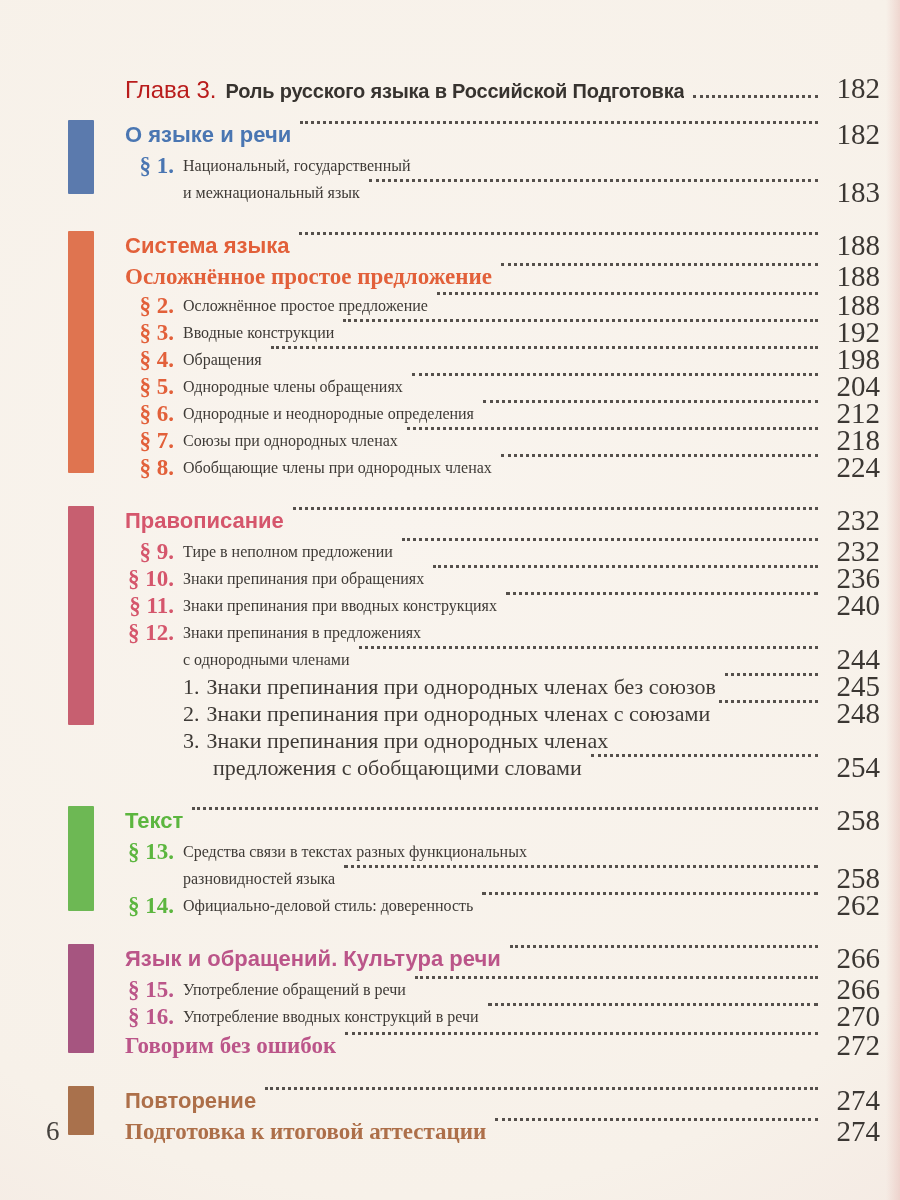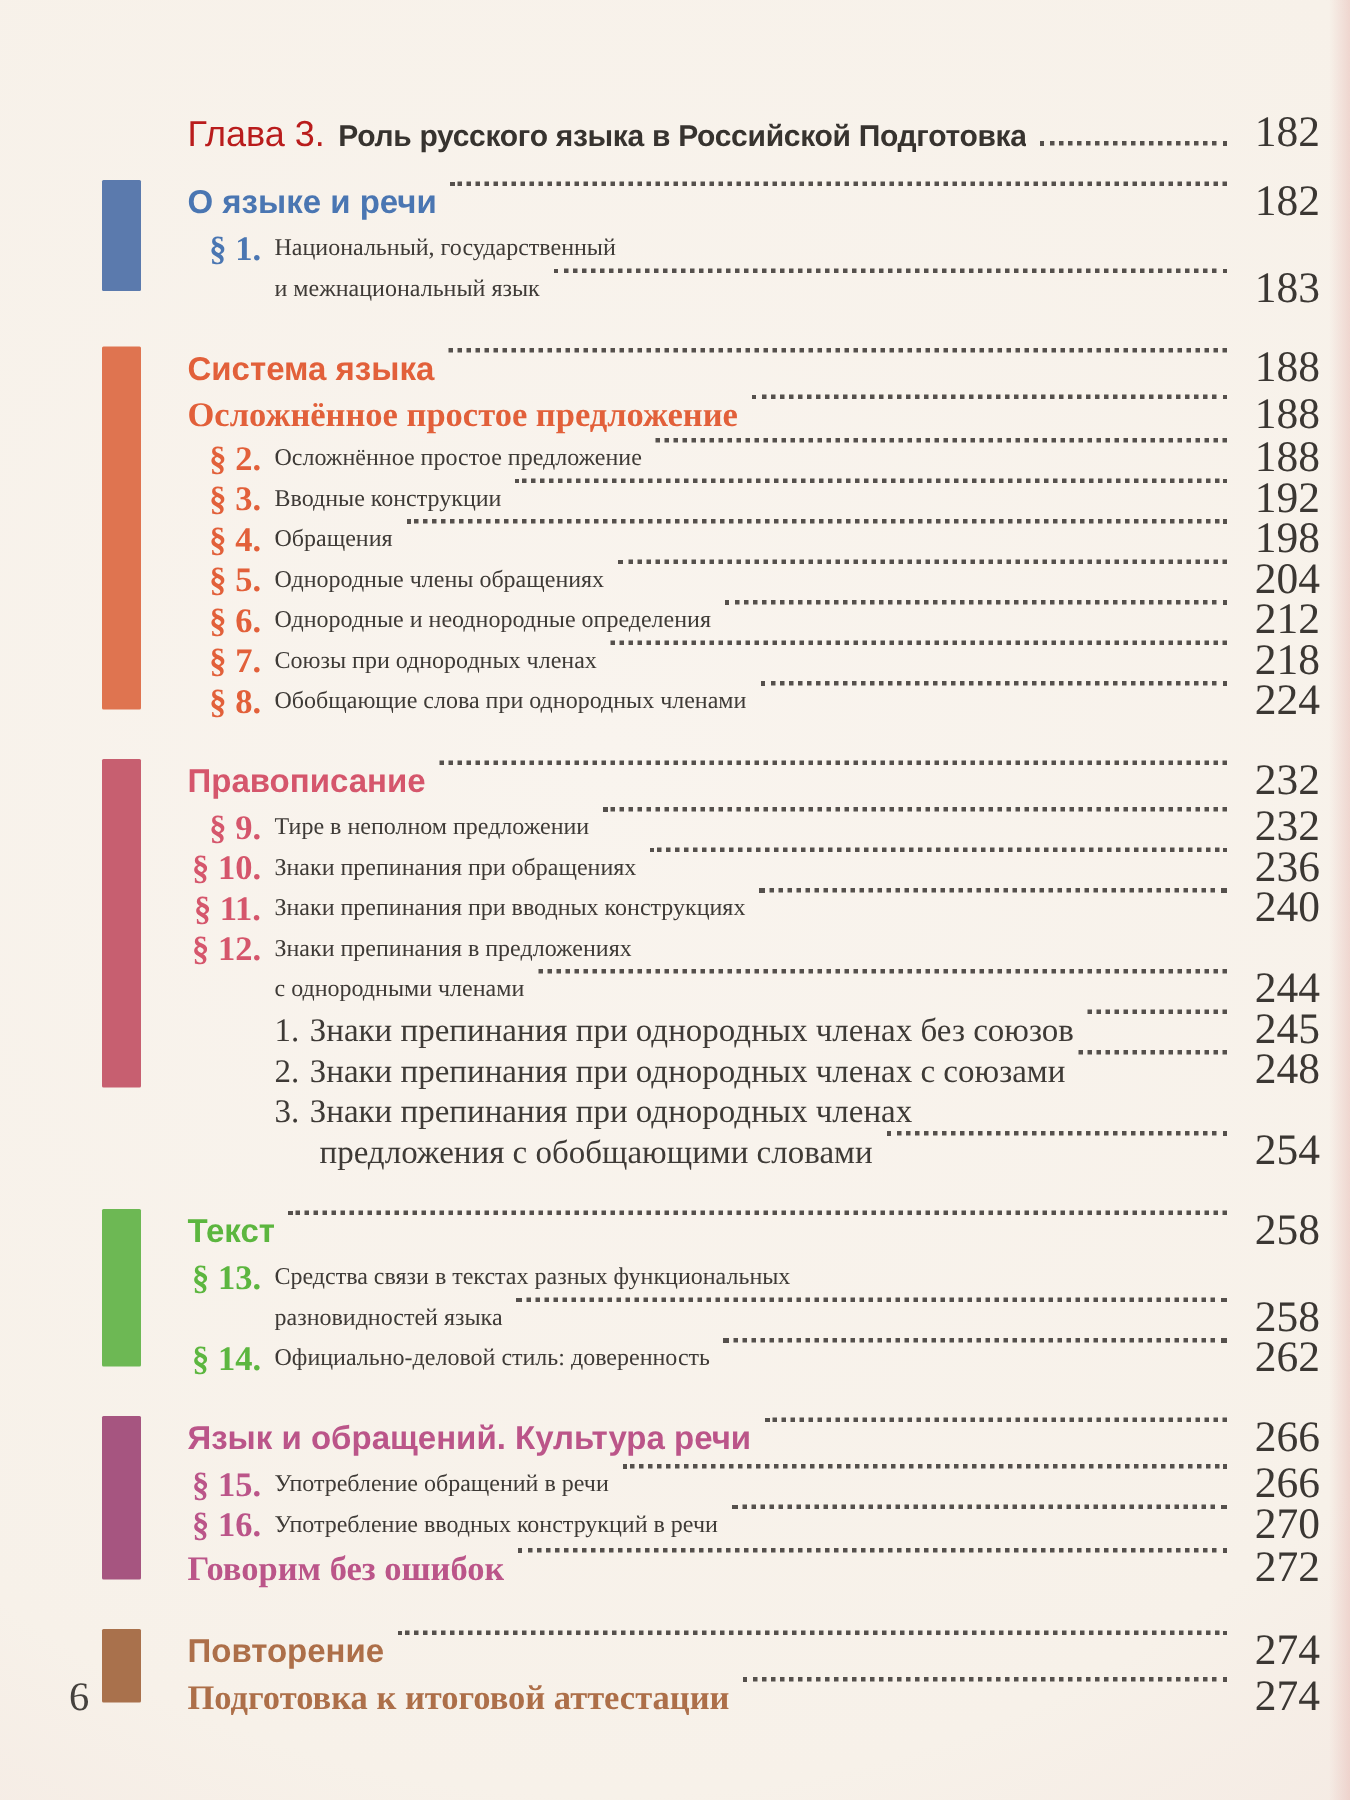--- a/index.html
+++ b/index.html
@@ -159,21 +159,21 @@
             <div class="row">
               <span class="prefix">§ 7.</span>
               <span class="txt">Союзы при однородных членах</span>
               <span class="leader"></span>
               <span class="pg">218</span>
             </div>
           </div>
           <div class="entry item c-orange">
             <div class="row">
               <span class="prefix">§ 8.</span>
-              <span class="txt">Обобщающие слова при однородных членами</span>
+              <span class="txt">Обобщающие члены при однородных членах</span>
               <span class="leader"></span>
               <span class="pg">224</span>
             </div>
           </div>
         </div>
       </div>
       <div class="section" data-barcolor="rose">
         <div class="barcol">
           <div class="bar" style="background: var(--bar_rose);"></div>
         </div>

